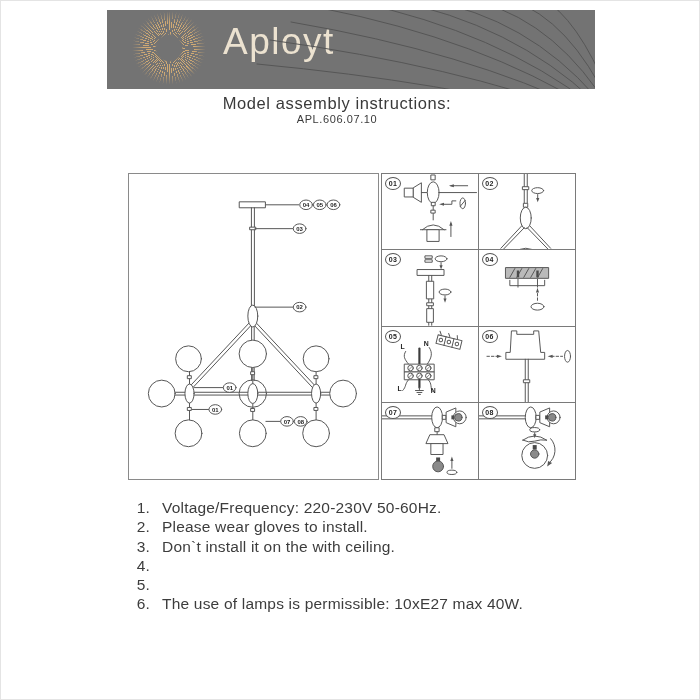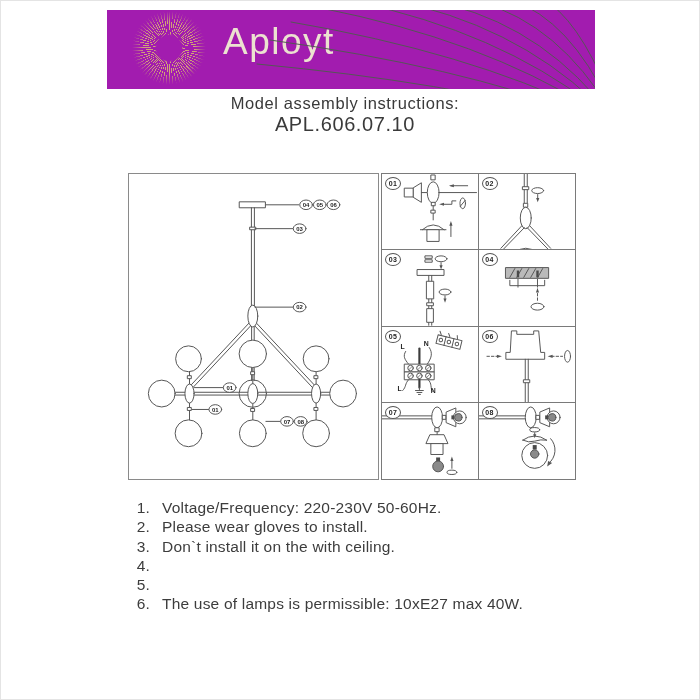--- a/index.html
+++ b/index.html
@@ -1,32 +1,32 @@
 <!DOCTYPE html>
 <html><head>
 <meta charset="utf-8">
 <style>
   html,body{margin:0;padding:0;background:#fff;}
   .page{position:relative;width:700px;height:700px;background:#fff;border:1px solid #e4e4e4;
         box-sizing:border-box;font-family:"Liberation Sans",sans-serif;overflow:hidden;}
 
   
-  .banner{position:absolute;left:106px;top:9px;width:488px;height:79px;background:#a21caf;overflow:hidden;}
+  .banner{position:absolute;left:106px;top:9px;width:488px;height:79px;background:#737373;overflow:hidden;}
   .sunburst{position:absolute;left:24px;top:0;width:76px;height:76px;border-radius:50%;
     background:repeating-conic-gradient(rgba(212,172,116,.95) 0deg 1.6deg, rgba(0,0,0,0) 1.6deg 5.4deg);
     -webkit-mask:radial-gradient(circle closest-side,transparent 0 33%,#000 38% 68%,rgba(0,0,0,.45) 82%,transparent 97%);
             mask:radial-gradient(circle closest-side,transparent 0 33%,#000 38% 68%,rgba(0,0,0,.45) 82%,transparent 97%);}
   .brand{position:absolute;left:116px;top:11px;font-size:37px;font-weight:400;letter-spacing:1.5px;color:#ece2d0;}
   .rays{position:absolute;right:0;top:0;width:488px;height:79px;}
 
   
   .title,.model{position:absolute;left:0;width:672px;text-align:center;color:#3a3a3a;
-                font-weight:500;letter-spacing:.6px;padding-left:8px;}
+                font-weight:500;letter-spacing:.6px;}
   .title{top:93px;font-size:16.5px;}
-  .model{top:112px;font-size:20px;}
+  .model{top:112px;font-size:11px;}
 
   
   .diagram-box{position:absolute;left:127px;top:172px;width:251px;height:307px;
                border:1px solid #8a8a8a;box-sizing:border-box;background:#fff;}
   .steps-grid{position:absolute;left:380px;top:172px;width:195px;height:307px;box-sizing:border-box;
               border:1px solid #7a7a7a;display:grid;grid-template-columns:1fr 1fr;grid-auto-rows:1fr;background:#fff;}
   .cell{position:relative;box-sizing:border-box;border-right:1px solid #7a7a7a;border-bottom:1px solid #7a7a7a;}
   .cell:nth-child(2n){border-right:none;}
   .cell:nth-child(7),.cell:nth-child(8){border-bottom:none;}
   .cell svg{position:absolute;inset:0;width:100%;height:100%;}

